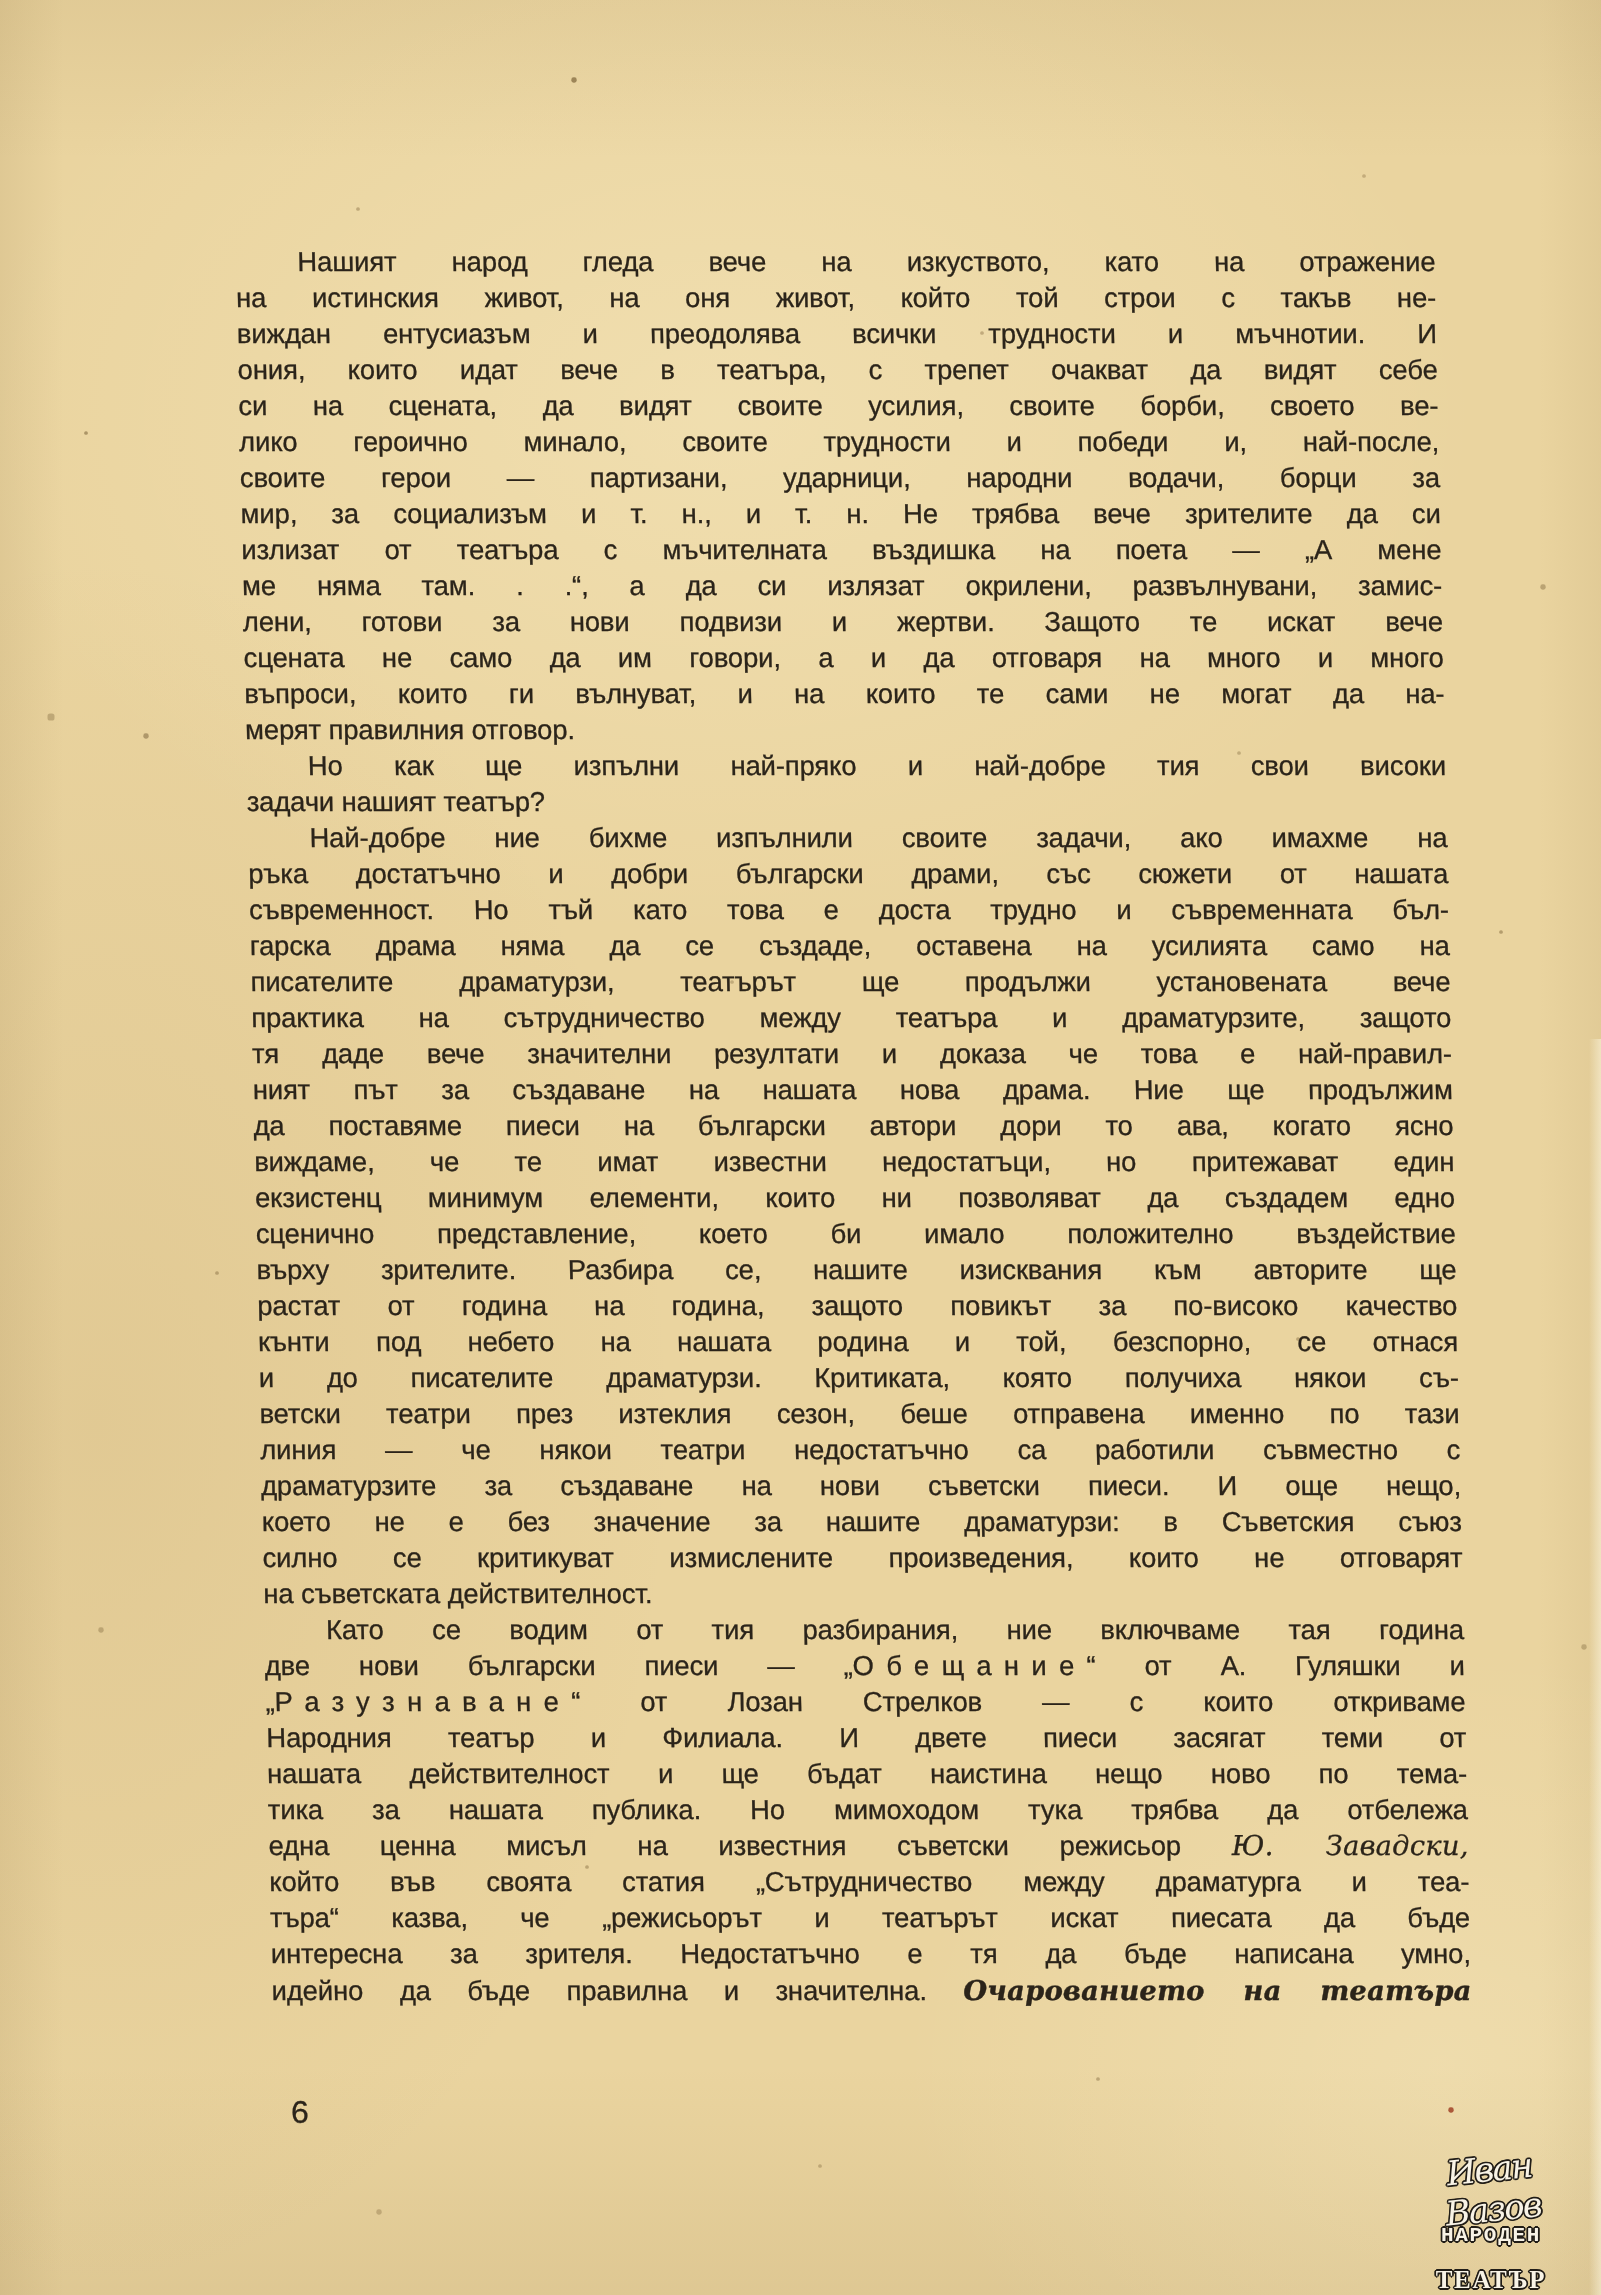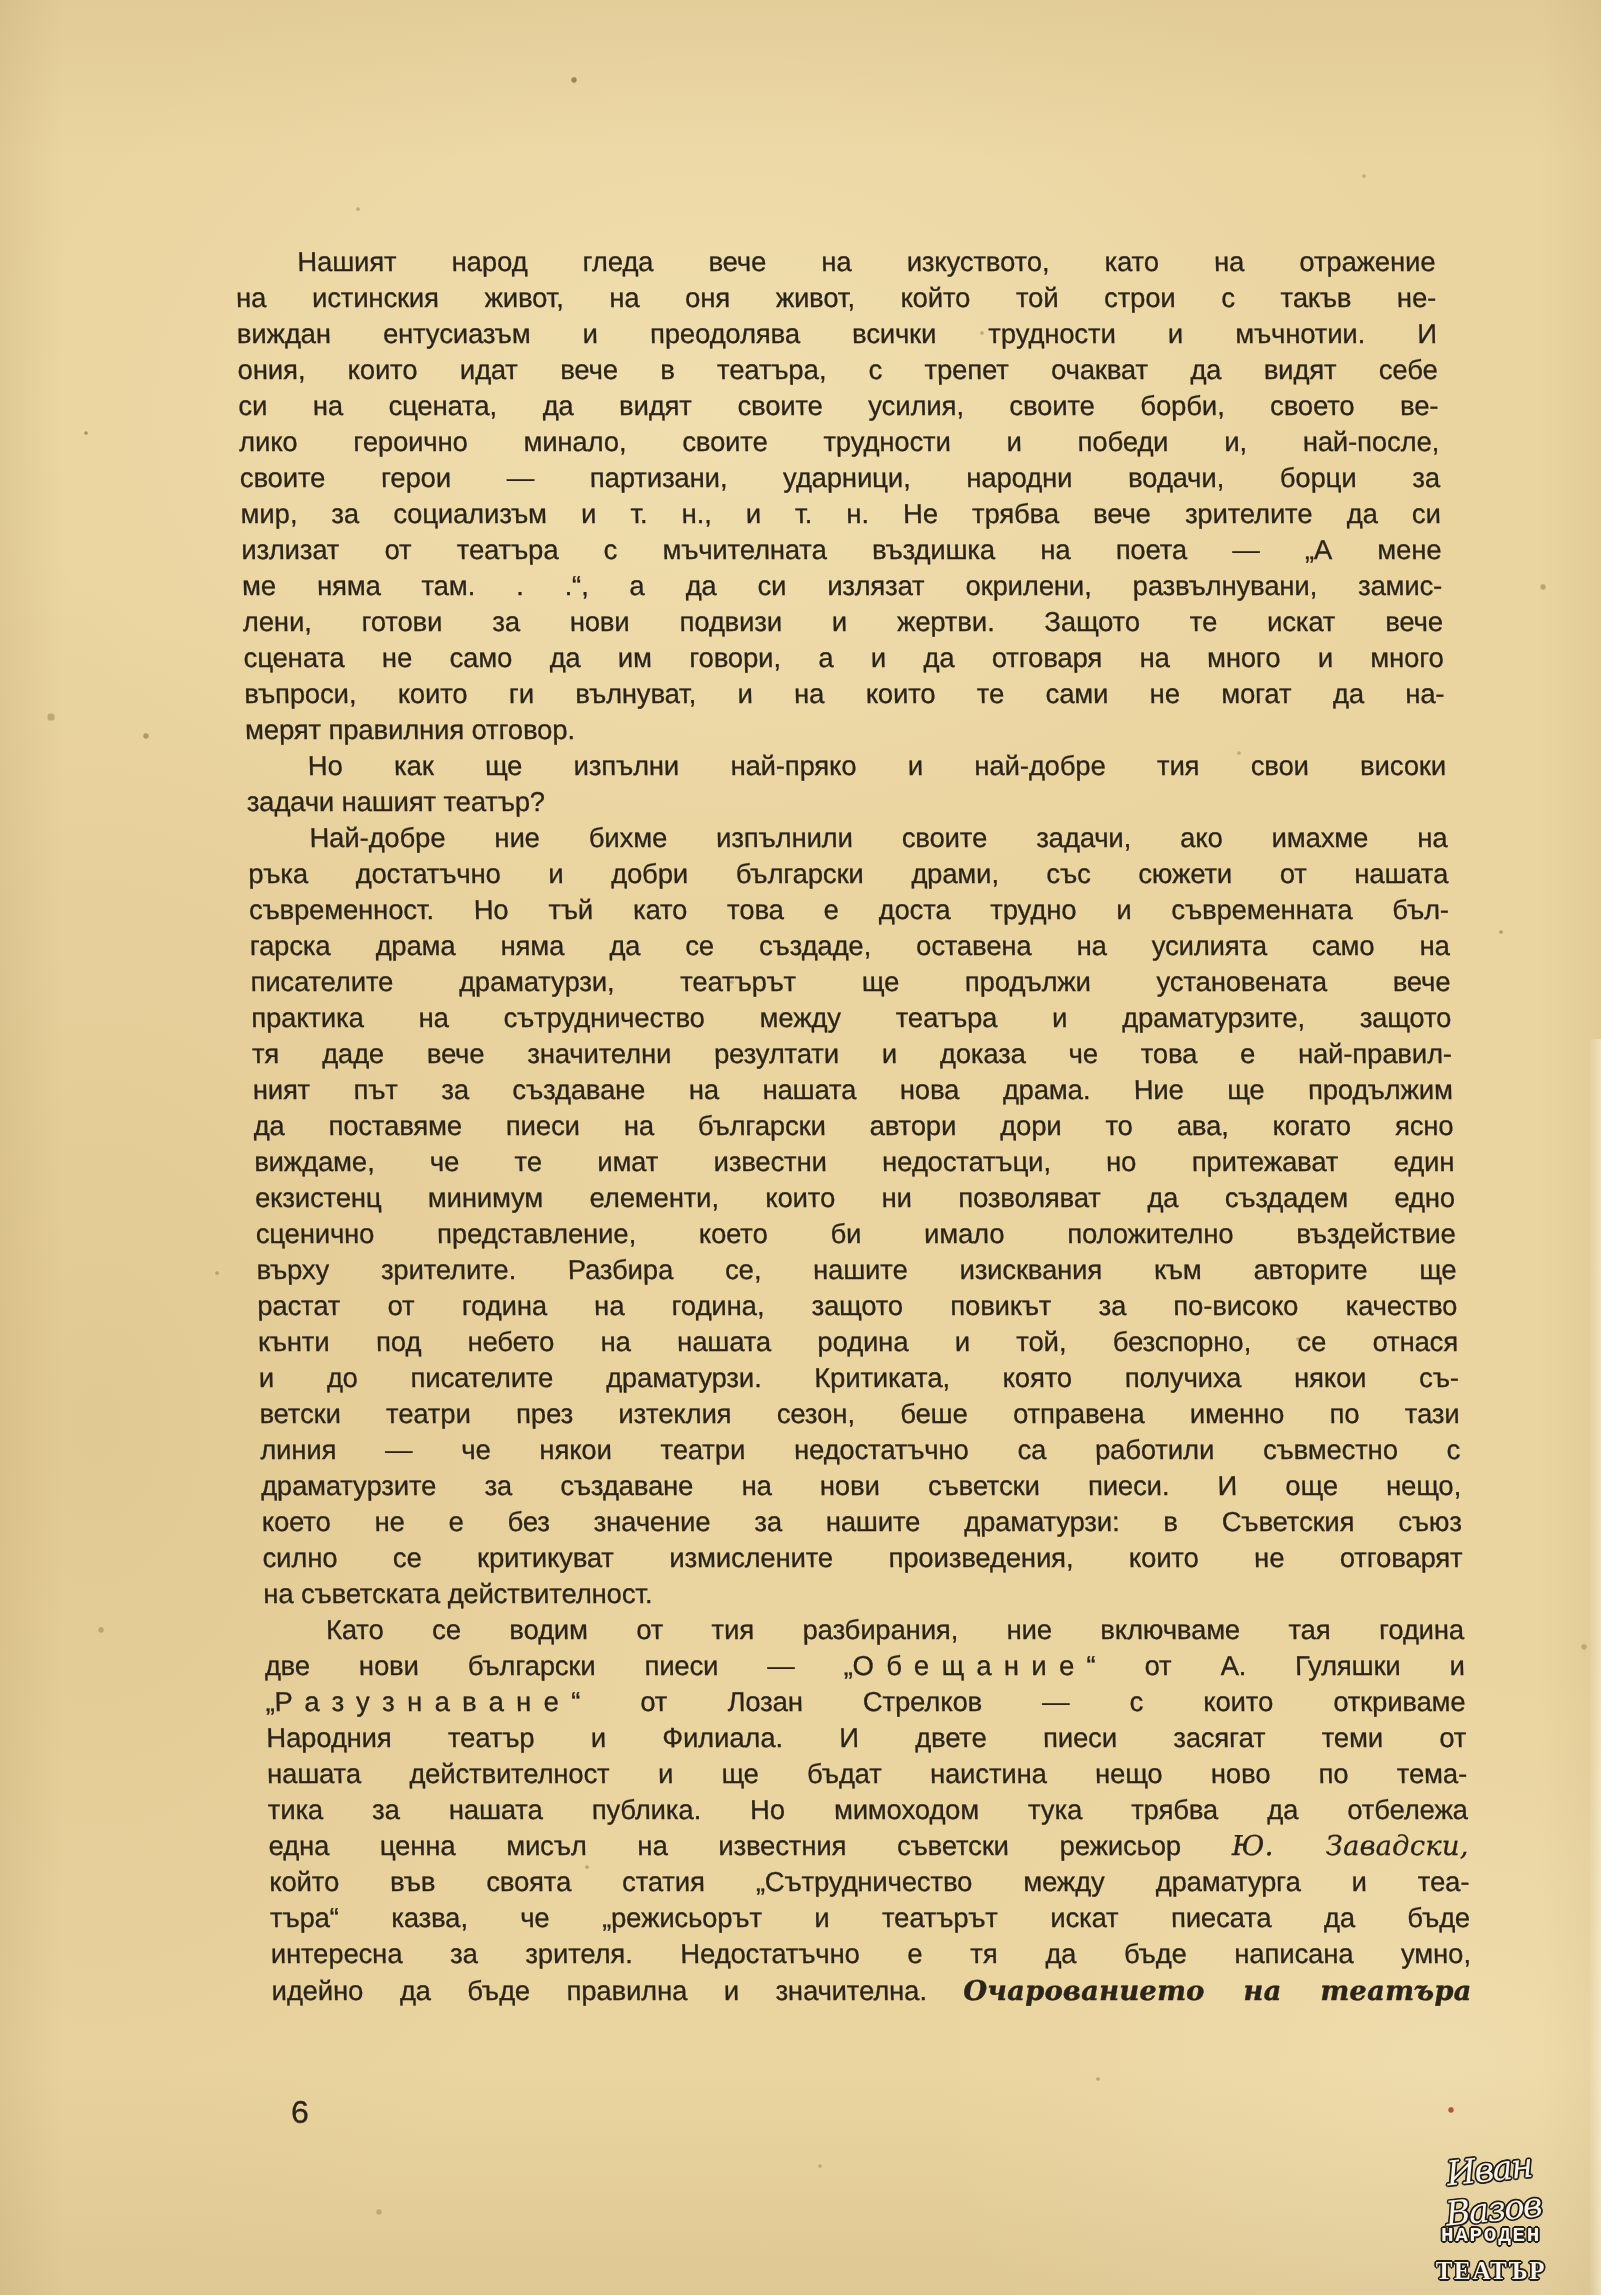--- a/index.html
+++ b/index.html
@@ -94,21 +94,21 @@
   .stamp .block-line {
     font-family: "Liberation Serif", serif;
     font-weight: bold;
     color: #f8f3e6;
     text-shadow:
       -1.7px 0 0 #211d17, 1.7px 0 0 #211d17, 0 -1.7px 0 #211d17, 0 1.7px 0 #211d17,
       -1.2px -1.2px 0 #211d17, 1.2px 1.2px 0 #211d17,
       -1.2px 1.2px 0 #211d17, 1.2px -1.2px 0 #211d17;
   }
   .stamp .l1 { font-size: 21px; letter-spacing: 1.7px; margin-top: -5px; font-family: Liberation Mono, monospace; }
-  .stamp .l2 { font-size: 25px; letter-spacing: 1.7px; margin-top: 10px; }
+  .stamp .l2 { font-size: 25px; letter-spacing: 1.7px; margin-top: 19px; }
 </style>
 </head>
 <body>
 
 <div class="page">
   <div class="speckles"></div>
   <div class="edge-strip"></div>
 
   <div class="text-block">
       <div class="line first"><span class="seg-n">Нашият народ гледа вече на изкуството, като на отражение</span></div>

